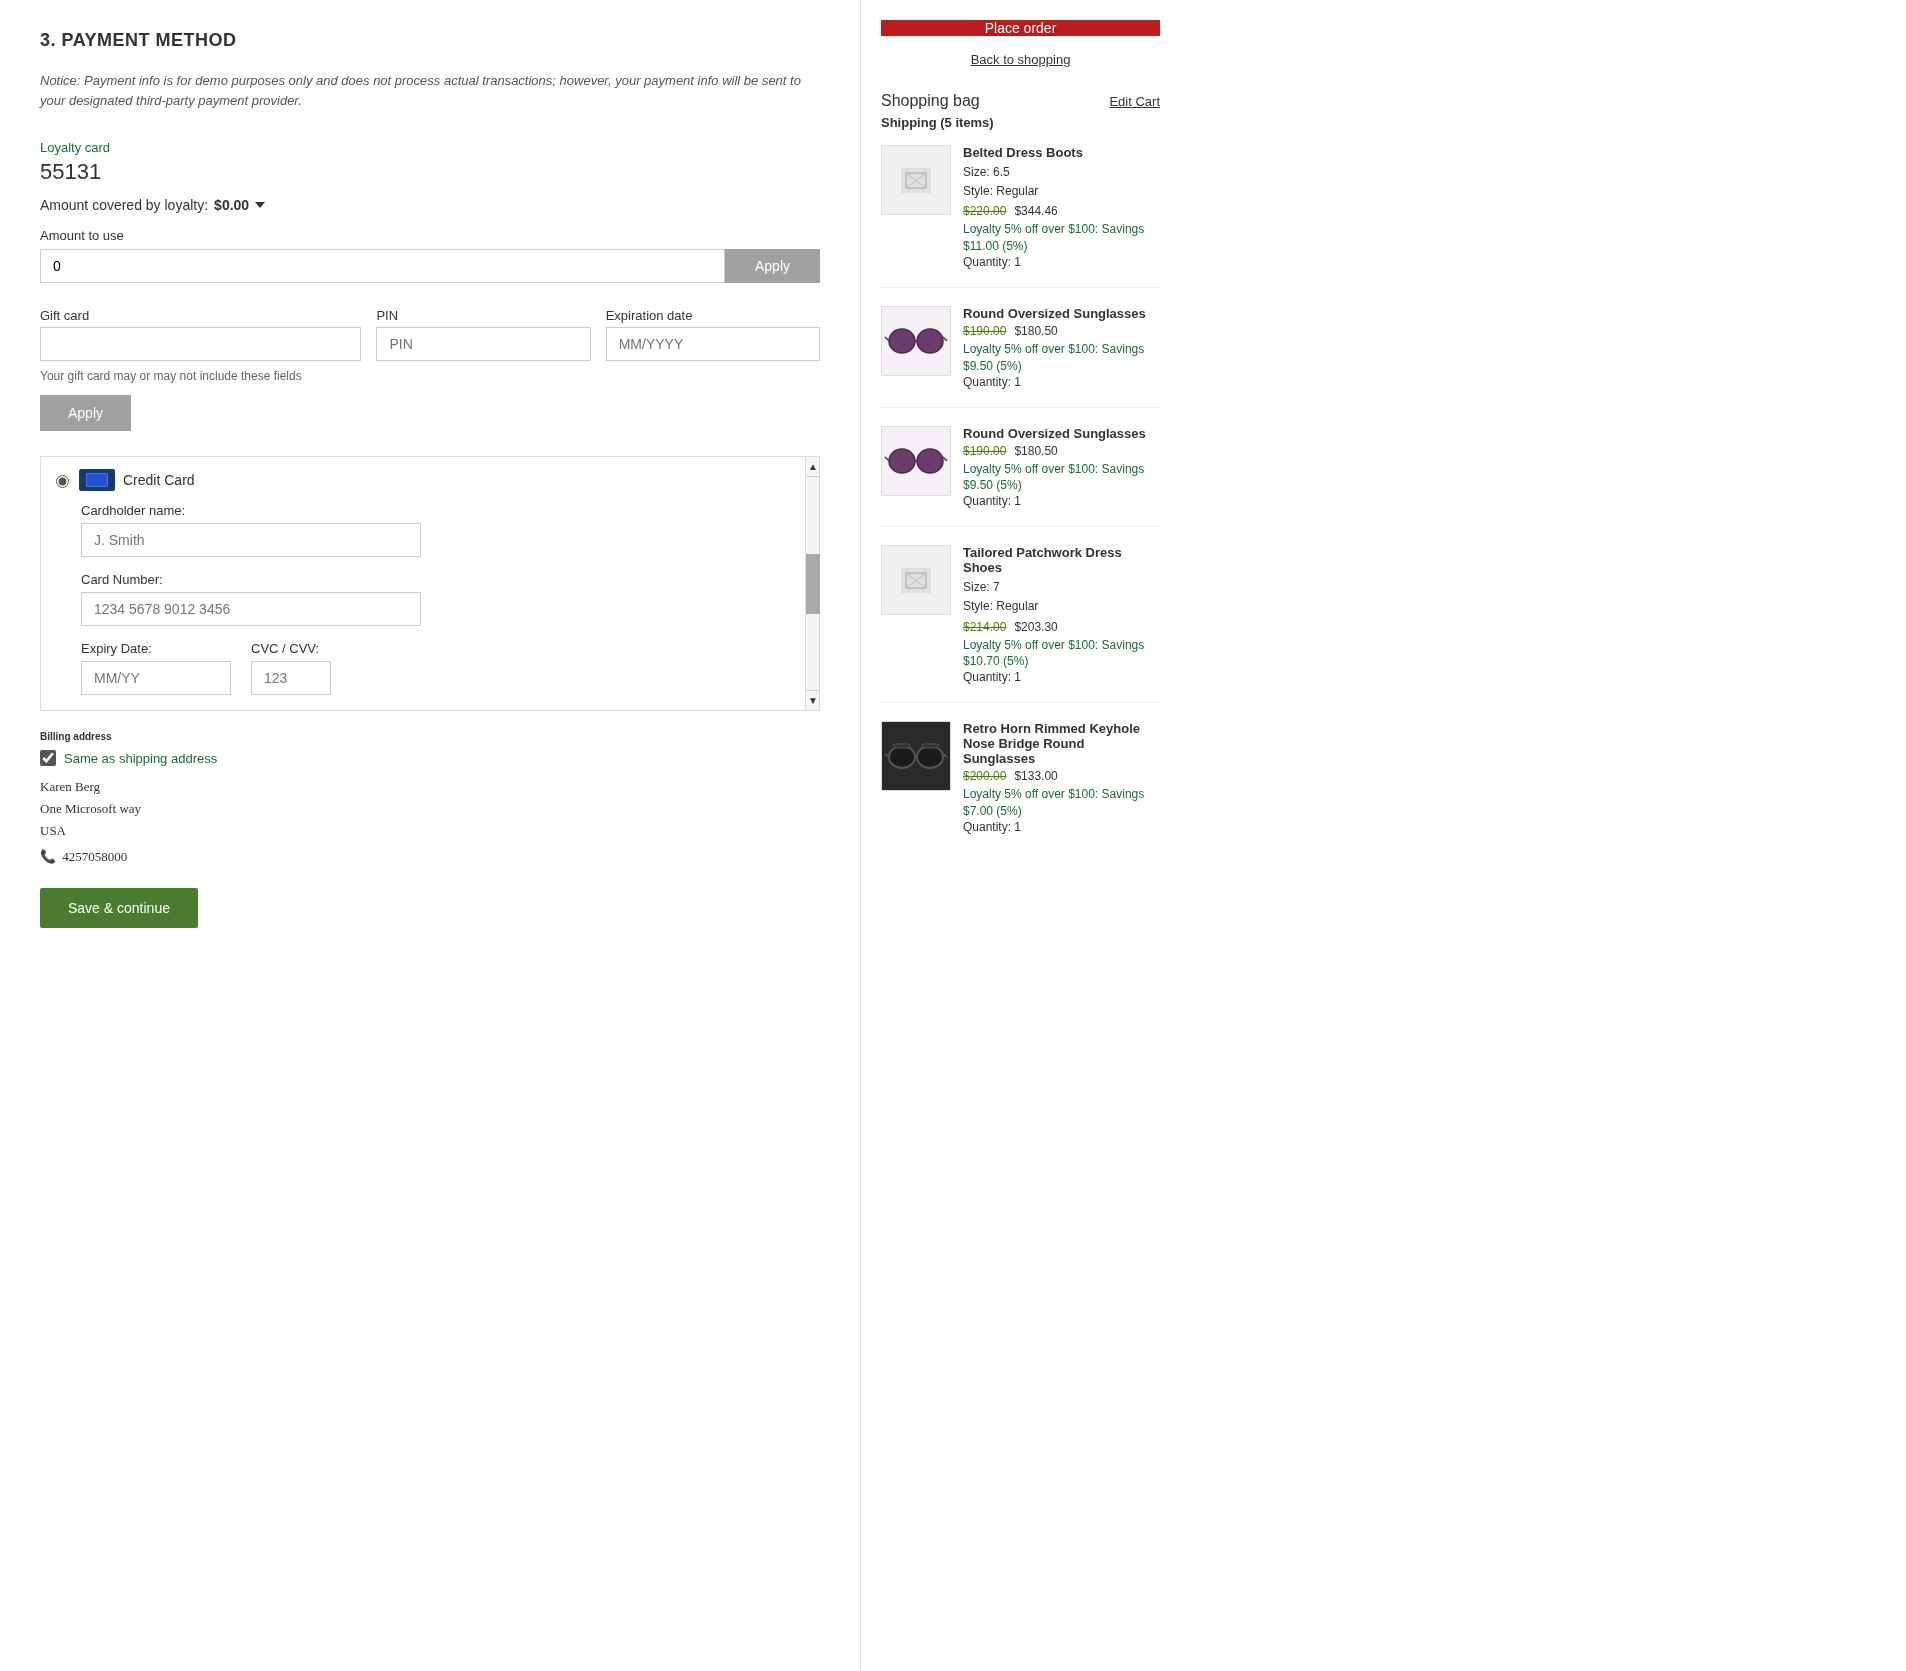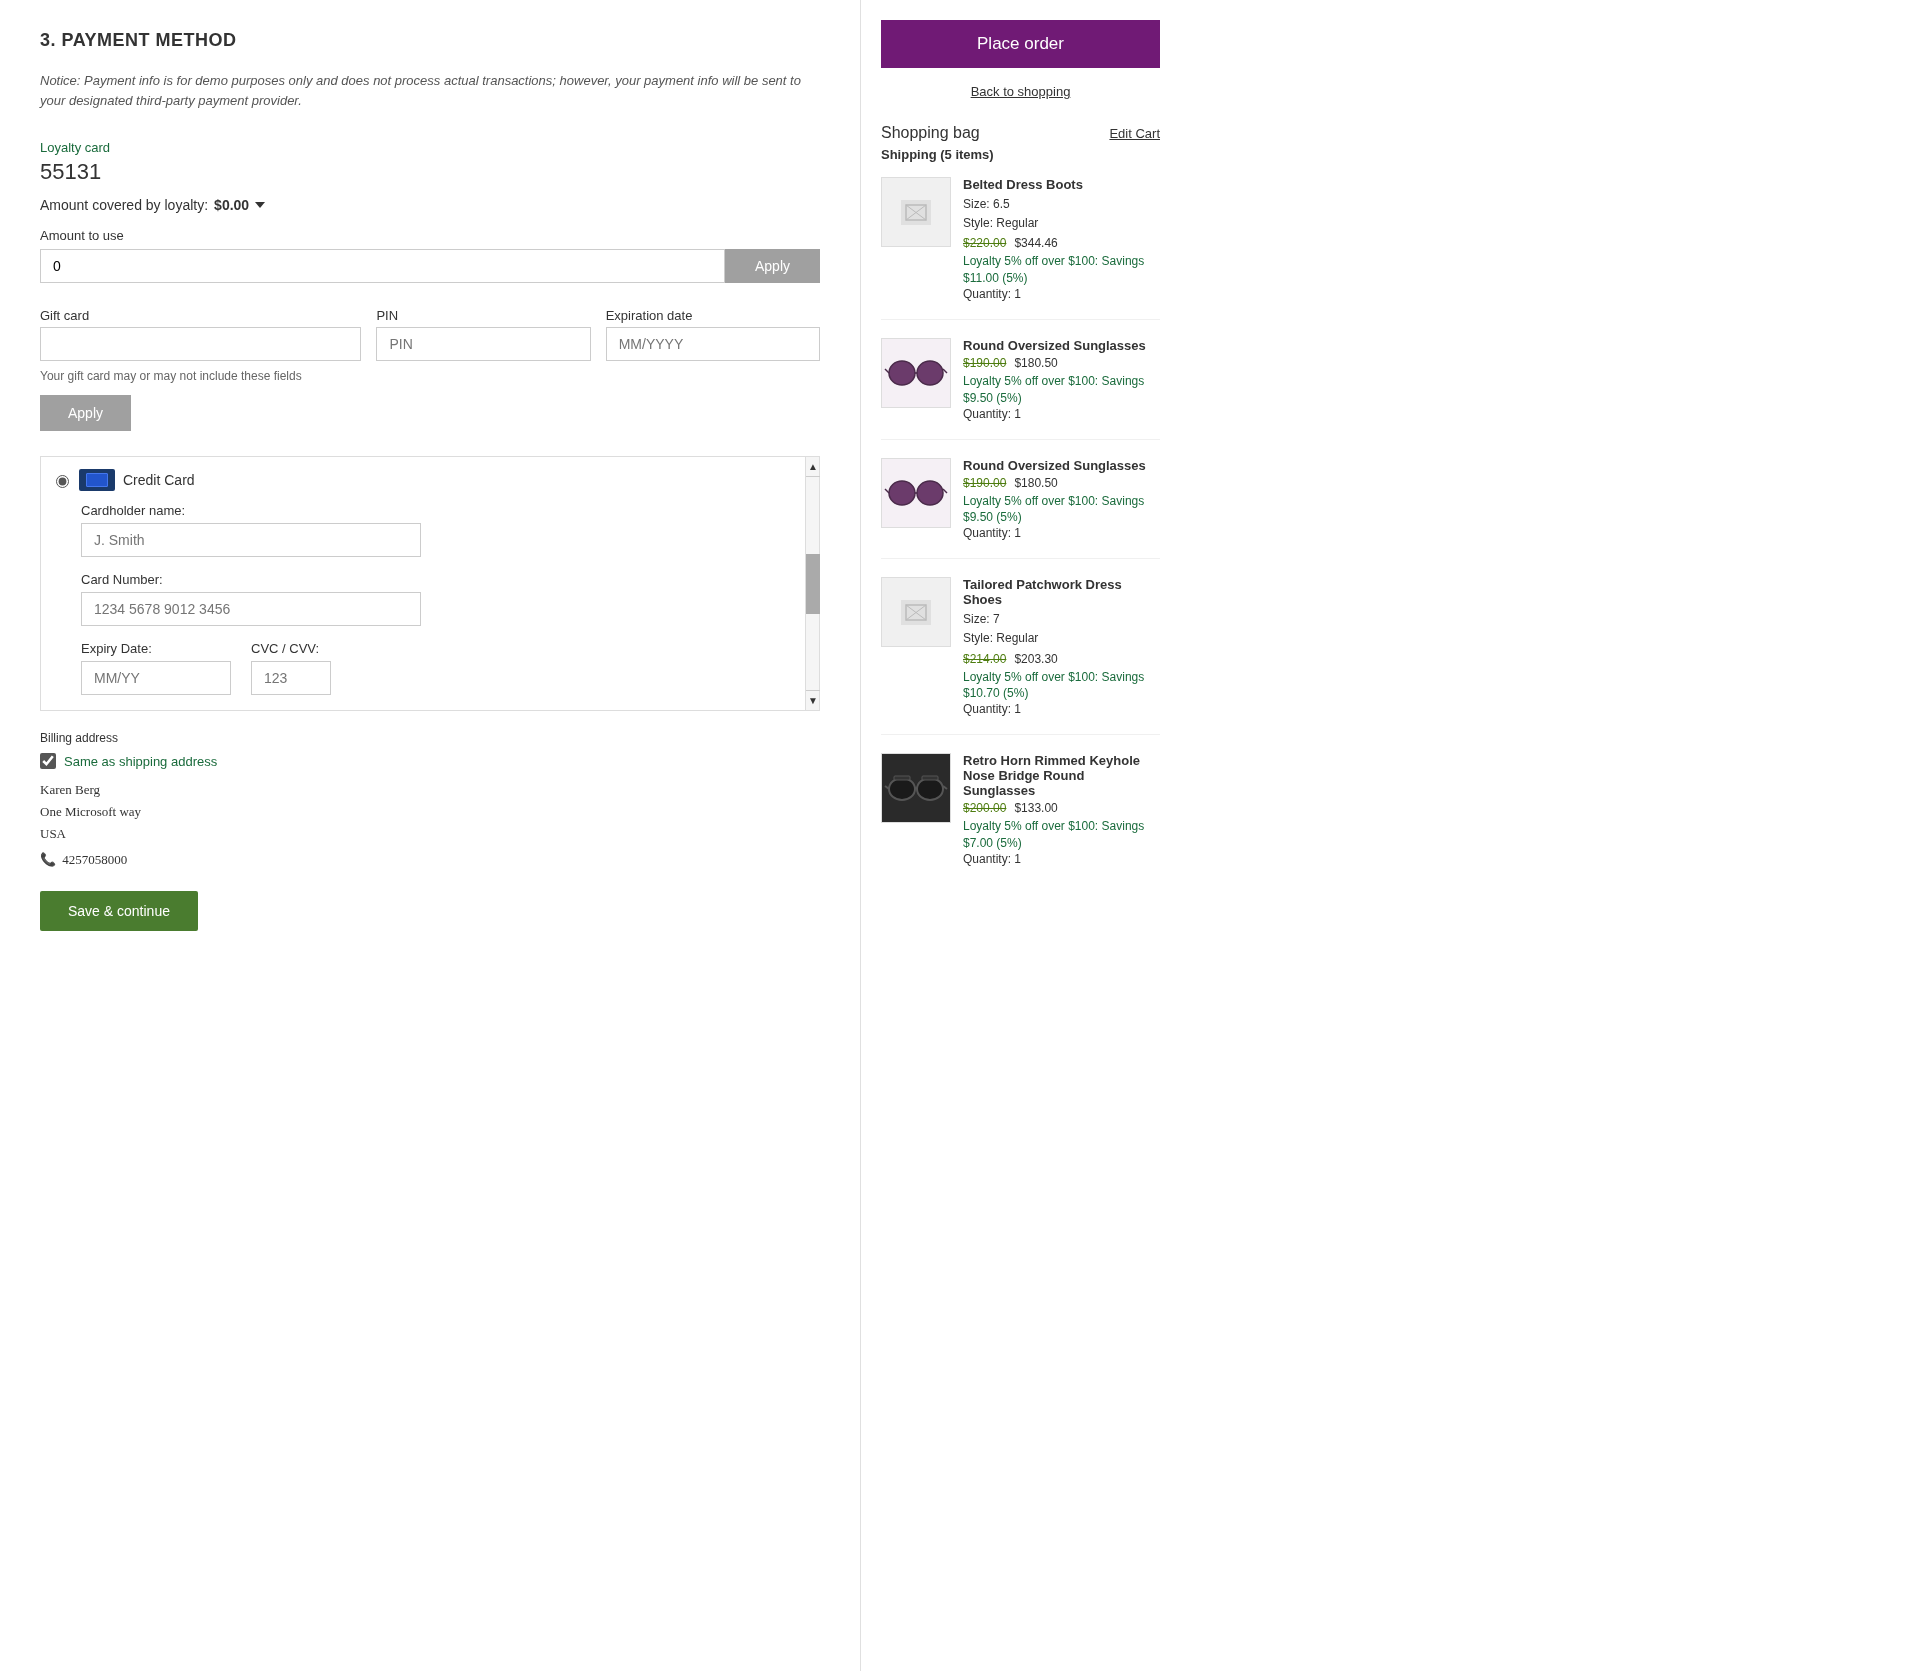--- a/index.html
+++ b/index.html
@@ -39,31 +39,31 @@
     
     .payment-form { padding: 0 15px 15px 40px; }
     .form-field { margin-bottom: 15px; }
     .form-field label { display: block; font-size: 13px; color: #333; margin-bottom: 5px; }
     .form-field input { width: 100%; max-width: 340px; border: 1px solid #ccc; padding: 8px 12px; font-size: 14px; outline: none; color: #999; }
     .expiry-cvv-row { display: flex; gap: 20px; }
     .expiry-cvv-row .form-field { margin-bottom: 0; }
     .expiry-cvv-row .form-field input { max-width: 150px; }
     
     .billing-section { margin-top: 20px; }
-    .billing-title { font-size: 12px; font-weight: 400; color: #333; margin-bottom: 8px; }
+    .billing-title { font-size: 10px; font-weight: 700; color: #333; margin-bottom: 8px; }
     .billing-checkbox-row { display: flex; align-items: center; gap: 8px; margin-bottom: 10px; }
     .billing-checkbox { width: 16px; height: 16px; accent-color: #555; }
     .billing-checkbox-label { font-size: 13px; color: #1a6b3c; }
     .billing-address { font-size: 13px; color: #333; line-height: 1.7; font-family: Liberation Serif, serif; }
     .billing-phone { display: flex; align-items: center; gap: 6px; font-size: 13px; color: #333; margin-top: 4px; }
     
     .save-btn { background: #4a7c2f; color: #fff; border: none; padding: 12px 28px; font-size: 14px; cursor: pointer; margin-top: 20px; border-radius: 2px; }
     
     
-    .place-order-btn { width: 100%; background: #701a75; color: #fff; border: none; padding: 14px; font-size: 17px; cursor: not-allowed; margin-bottom: 15px; }
+    .place-order-btn { width: 100%; background: #b91c1c; color: #fff; border: none; font-size: 14px; cursor: not-allowed; margin-bottom: 15px; }
     .back-to-shopping { text-align: center; margin-bottom: 25px; }
     .back-to-shopping a { color: #333; font-size: 13px; text-decoration: underline; }
     
     .shopping-bag-header { display: flex; justify-content: space-between; align-items: center; margin-bottom: 5px; }
     .shopping-bag-title { font-size: 16px; color: #333; }
     .edit-cart-link { color: #333; font-size: 13px; text-decoration: underline; cursor: pointer; }
     .shipping-label { font-size: 13px; font-weight: 700; color: #333; margin-bottom: 15px; }
     
     .cart-item { display: flex; gap: 12px; margin-bottom: 18px; padding-bottom: 18px; border-bottom: 1px solid #f0f0f0; }
     .cart-item:last-child { border-bottom: none; }

